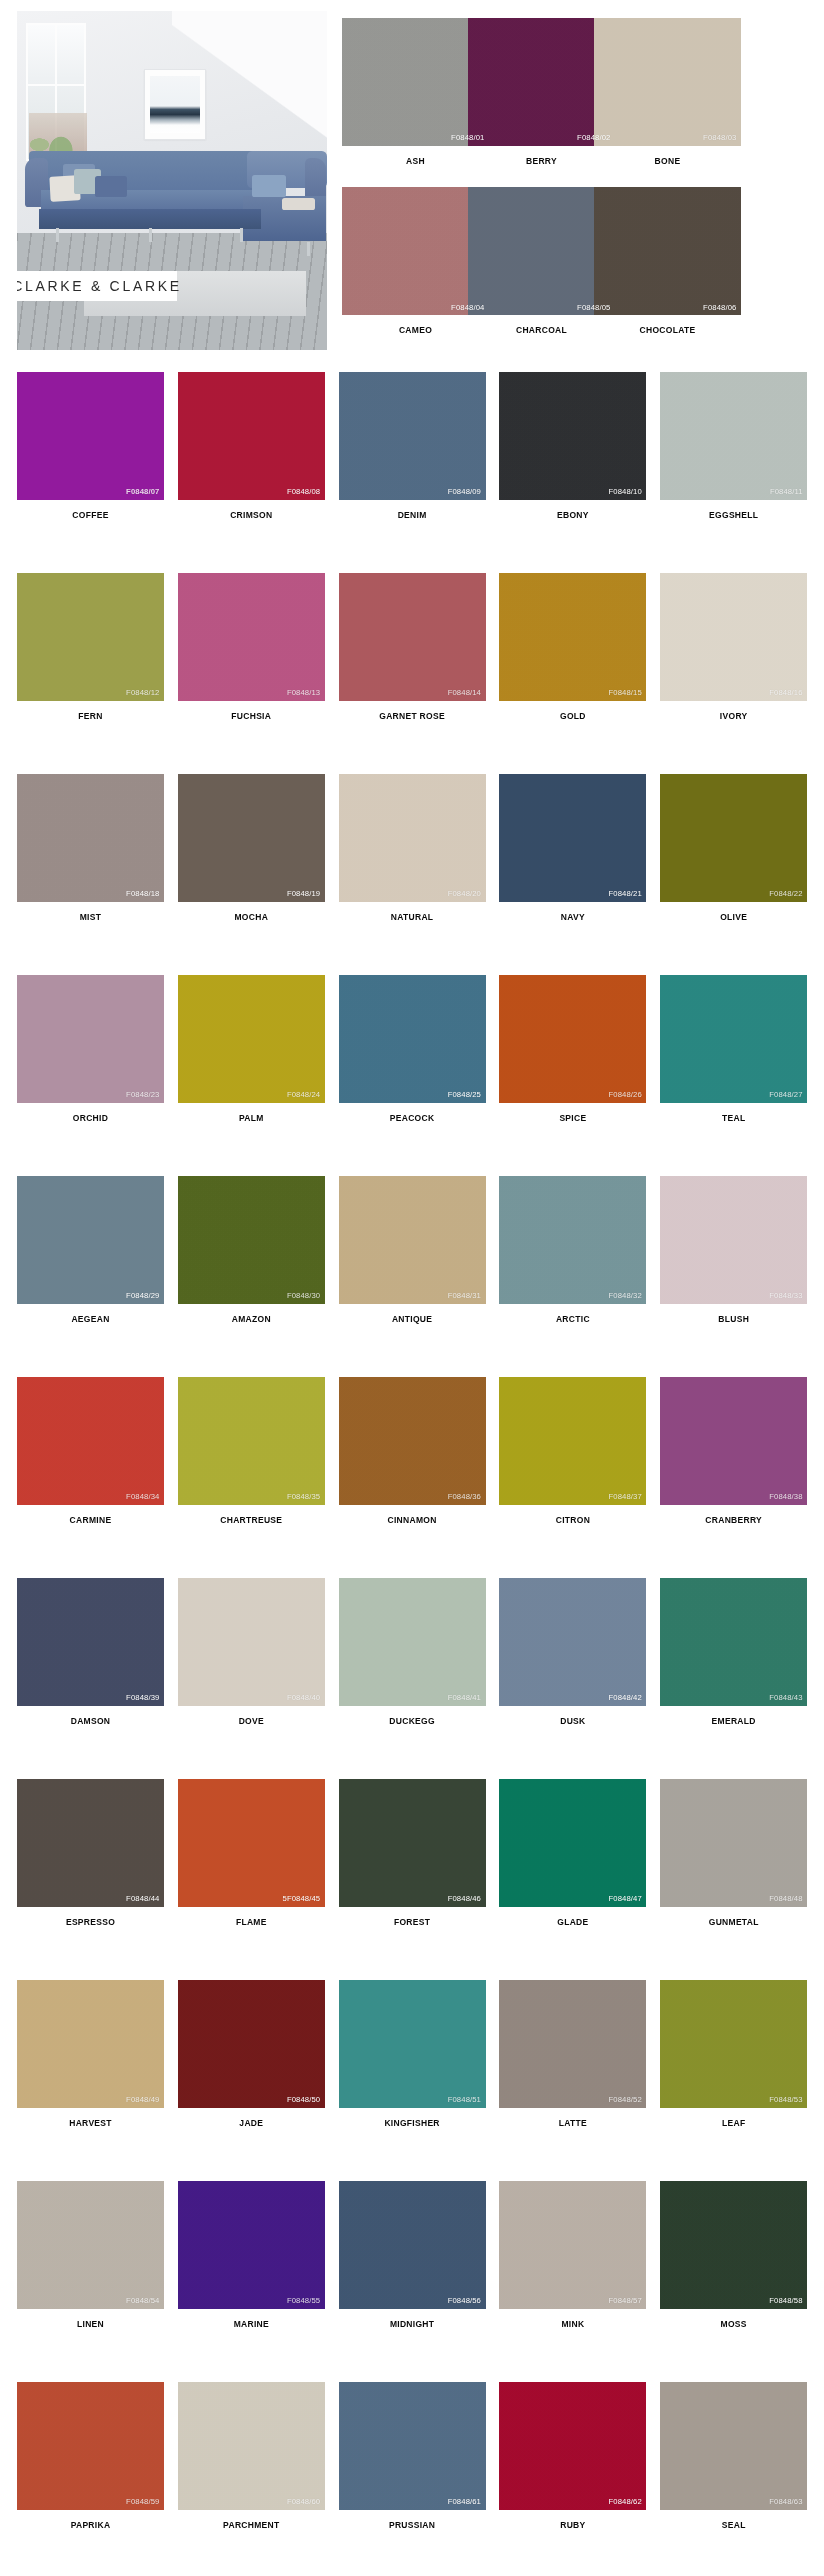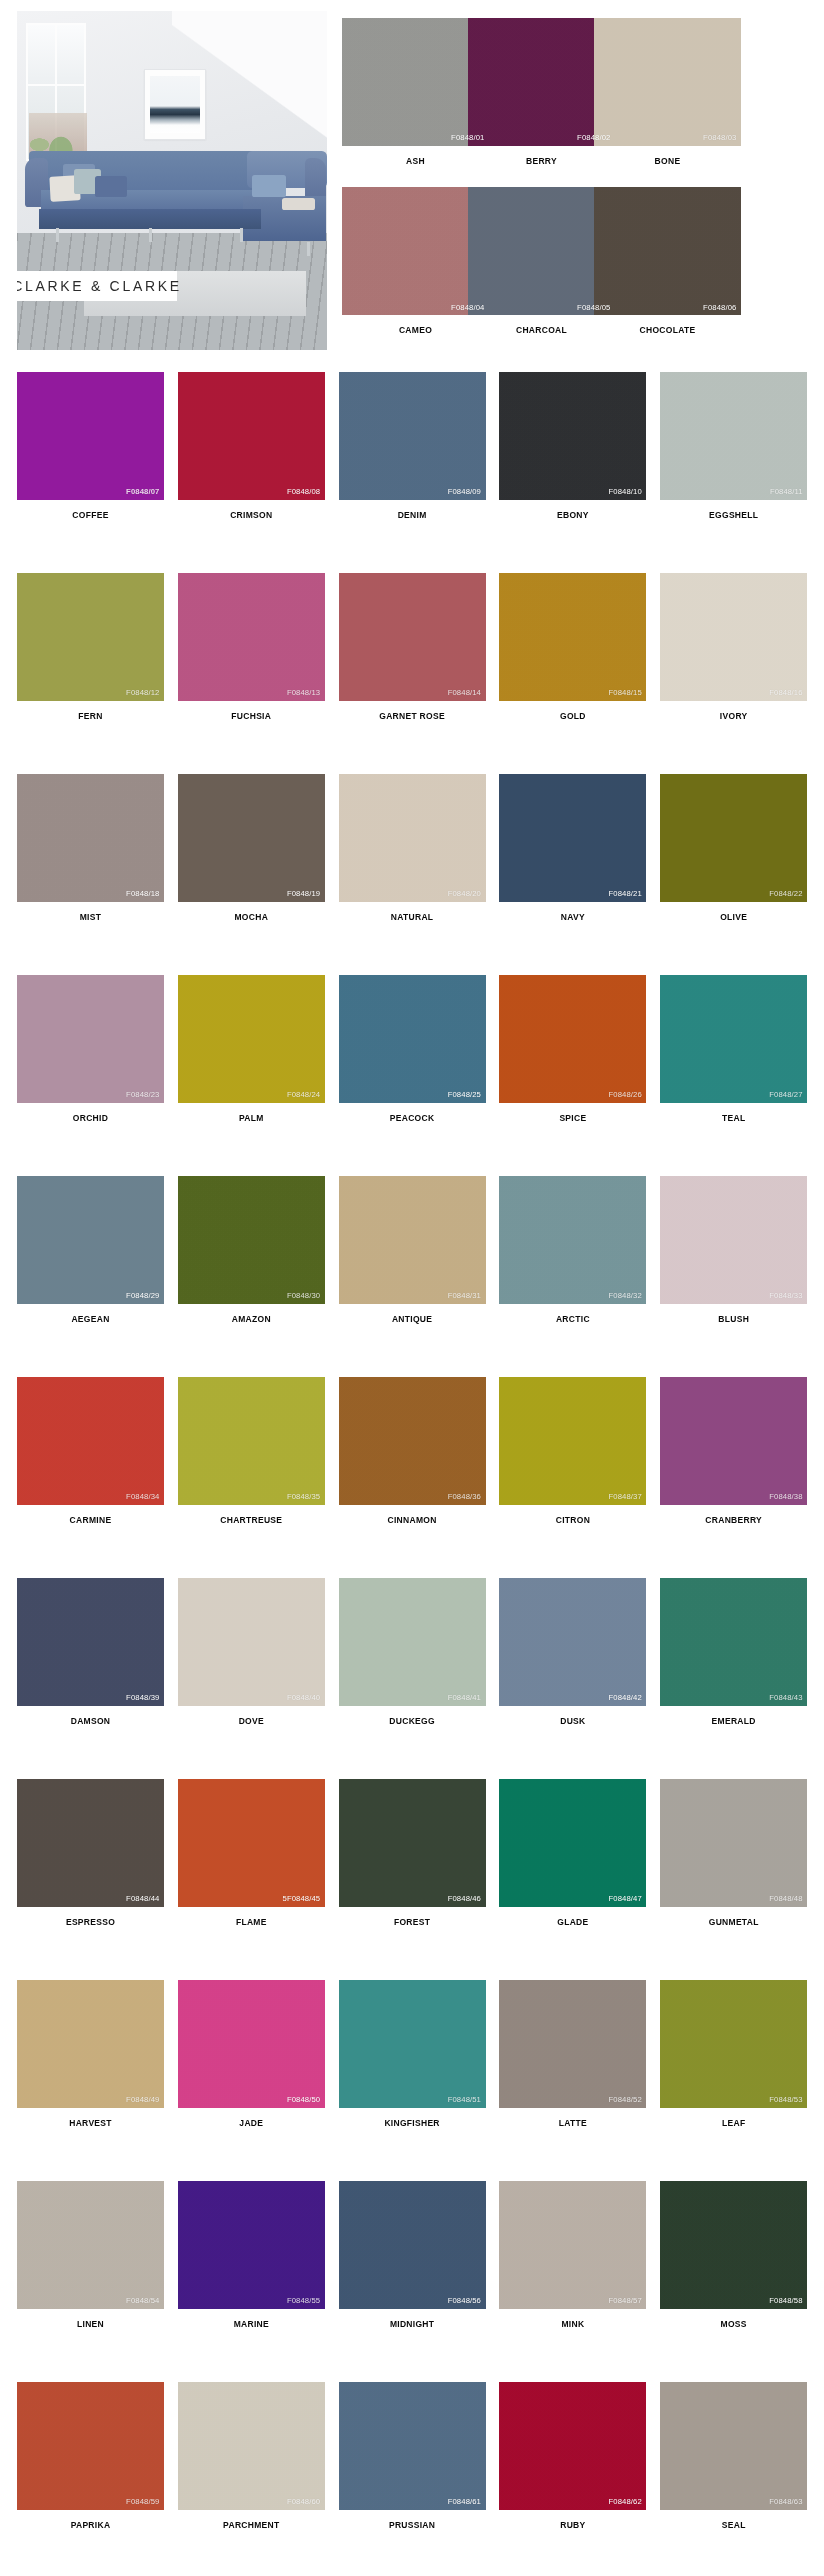--- a/index.html
+++ b/index.html
@@ -629,21 +629,21 @@
       </div>
       <div class="grid-row">
         <div class="gcell">
           <div class="swatch" style="background-color: rgb(222, 193, 139);">
             <div class="weave"></div>
             <span class="code dim">F0848/49</span>
           </div>
           <div class="name">HARVEST</div>
         </div>
         <div class="gcell">
-          <div class="swatch" style="background-color: #ec4899;">
+          <div class="swatch" style="background-color: #7f1d1d;">
             <div class="weave"></div>
             <span class="code">F0848/50</span>
           </div>
           <div class="name">JADE</div>
         </div>
         <div class="gcell">
           <div class="swatch" style="background-color: rgb(63, 158, 154);">
             <div class="weave"></div>
             <span class="code dim">F0848/51</span>
           </div>

